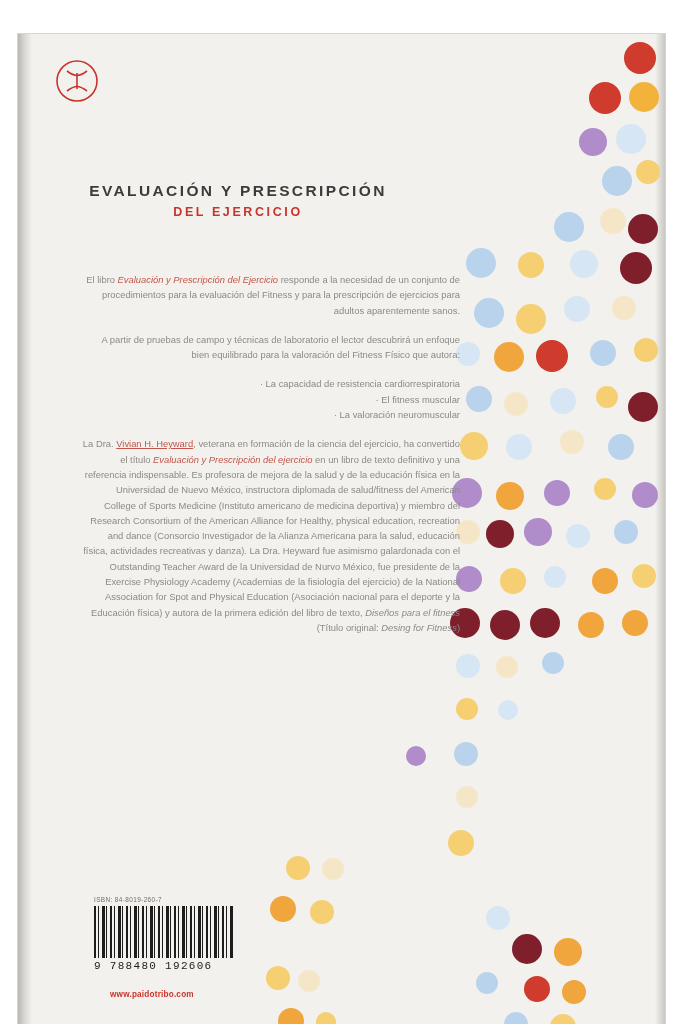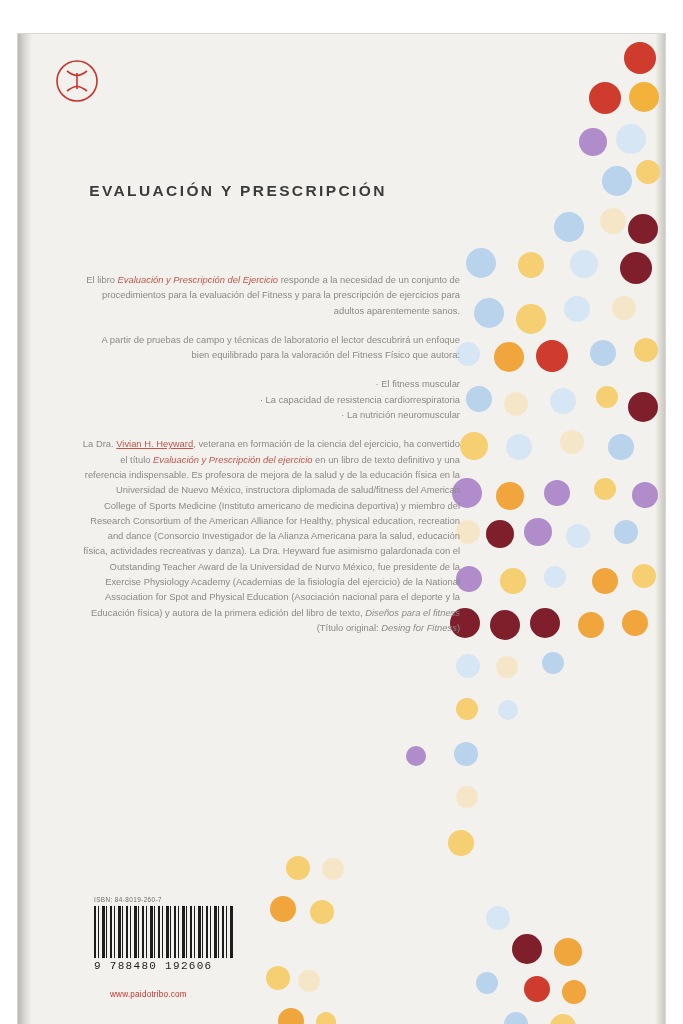--- a/index.html
+++ b/index.html
@@ -138,20 +138,21 @@
     font-size: 11px;
     letter-spacing: 1.3px;
     color: #1d1d1b;
     margin: 2px 0 0 2px;
   }
   .url {
     font-size: 8.2px;
     color: #c8342b;
     margin: 18px 0 0 18px;
     letter-spacing: .2px;
+    font-weight: bold;
   }
 </style>
 </head>
 <body>
 
 <div class="page">
   <div class="cover">
     <div class="spine-shadow"></div>
     <div class="right-shadow"></div>
 
@@ -237,31 +238,32 @@
 
     <svg class="logo" viewBox="0 0 44 44">
       <circle cx="22" cy="22" r="20" fill="none" stroke="#c8342b" stroke-width="1.6"></circle>
       <path d="M12 12 C20 18, 24 18, 32 12" fill="none" stroke="#c8342b" stroke-width="1.6"></path>
       <path d="M12 32 C20 26, 24 26, 32 32" fill="none" stroke="#c8342b" stroke-width="1.6"></path>
       <path d="M22 14 L22 30" stroke="#c8342b" stroke-width="1.6"></path>
     </svg>
 
     <div class="title-block">
       <p class="title-main">EVALUACIÓN Y PRESCRIPCIÓN</p>
+      <p class="title-sub">DEL EJERCICIO</p>
     </div>
 
     <div class="copy">
       <p>
         <span>El libro </span><span class="em-red">Evaluación y Prescripción del Ejercicio</span><span> responde a la necesidad de un conjunto de procedimientos para la evaluación del Fitness y para la prescripción de ejercicios para adultos aparentemente sanos.</span>
       </p>
       <p>A partir de pruebas de campo y técnicas de laboratorio el lector descubrirá un enfoque bien equilibrado para la valoración del Fitness Físico que autora:</p>
       <div class="bullets">
+        <p>· La capacidad de resistencia cardiorrespiratoria</p>
         <p>· El fitness muscular</p>
-        <p>· La capacidad de resistencia cardiorrespiratoria</p>
-        <p style="margin-bottom:14px">· La nutrición neuromuscular</p>
+        <p style="margin-bottom:14px">· La valoración neuromuscular</p>
       </div>
       <p>
         <span>La Dra. </span><span class="em-red-b">Vivian H. Heyward</span><span>, veterana en formación de la ciencia del ejercicio, ha convertido el título </span><span class="em-red">Evaluación y Prescripción del ejercicio</span><span> en un libro de texto definitivo y una referencia indispensable. Es profesora de mejora de la salud y de la educación física en la Universidad de Nuevo México, instructora diplomada de salud/fitness del American College of Sports Medicine (Instituto americano de medicina deportiva) y miembro del Research Consortium of the American Alliance for Healthy, physical education, recreation and dance (Consorcio Investigador de la Alianza Americana para la salud, educación física, actividades recreativas y danza). La Dra. Heyward fue asimismo galardonada con el Outstanding Teacher Award de la Universidad de Nurvo México, fue presidente de la Exercise Physiology Academy (Academias de la fisiología del ejercicio) de la National Association for Spot and Physical Education (Asociación nacional para el deporte y la Educación física) y autora de la primera edición del libro de texto, </span><span class="it">Diseños para el fitness</span><span> (Título original: </span><span class="it">Desing for Fitness</span><span>)</span>
       </p>
     </div>
 
     <div class="barcode-zone">
       <p class="isbn-top">ISBN: 84-8019-260-7</p>
       <div class="barcode"></div>
       <div class="isbn-num">9 788480 192606</div>

